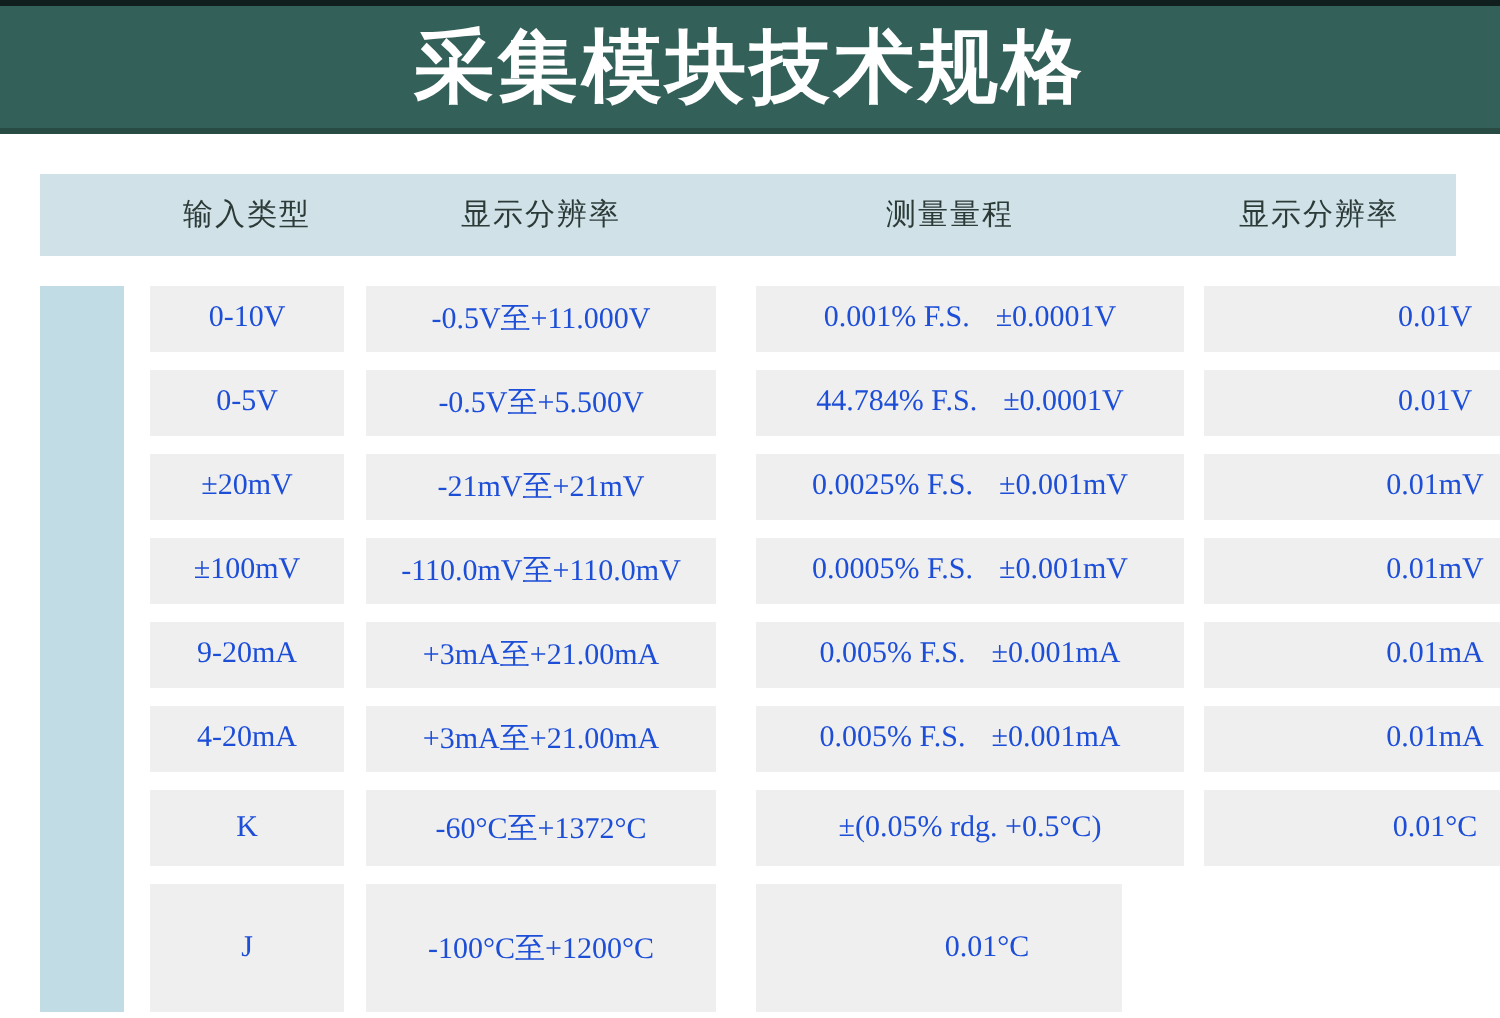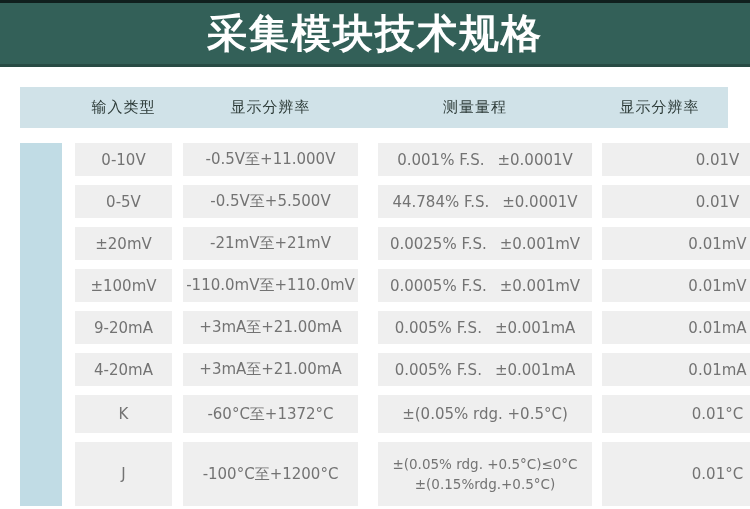--- a/index.html
+++ b/index.html
@@ -85,24 +85,25 @@
     display: flex;
     height: 33px;
   }
   .row.tall { height: 38px; }
   .row.xtall { height: 64px; }
   .cell {
     background: #efefef;
     display: flex;
     align-items: center;
     justify-content: center;
-    color: #737373;
+    color: #1d4ed8;
     font-size: 15px;
     flex: none;
     text-align: center;
+    font-family: Liberation Serif, serif;
   }
   .c1 { width: 97px;  margin-right: 11px; }
   .c2 { width: 175px; margin-right: 20px; }
   .c3 { width: 214px; margin-right: 10px; gap: 13px; }
   .c4 { width: 135px; padding-left: 48px; }
   .acc-two-line {
     display: flex;
     flex-direction: column;
     justify-content: center;
     font-size: 13.5px;
@@ -194,23 +195,17 @@
       <div class="cell c2">-60°C至+1372°C</div>
       <div class="cell c3">
         <span>±(0.05% rdg. +0.5°C)</span>
       </div>
       <div class="cell c4">0.01°C</div>
     </div>
 
     <div class="row xtall">
       <div class="cell c1">J</div>
       <div class="cell c2">-100°C至+1200°C</div>
-      <div class="cell c3">
-        <span class="acc-two-line">
-          <span>±(0.05% rdg. +0.5°C)≤0°C</span>
-          <span>±(0.15%rdg.+0.5°C)</span>
-        </span>
-      </div>
       <div class="cell c4">0.01°C</div>
     </div>
 
   </div>
 </div>
 
 </body></html>

